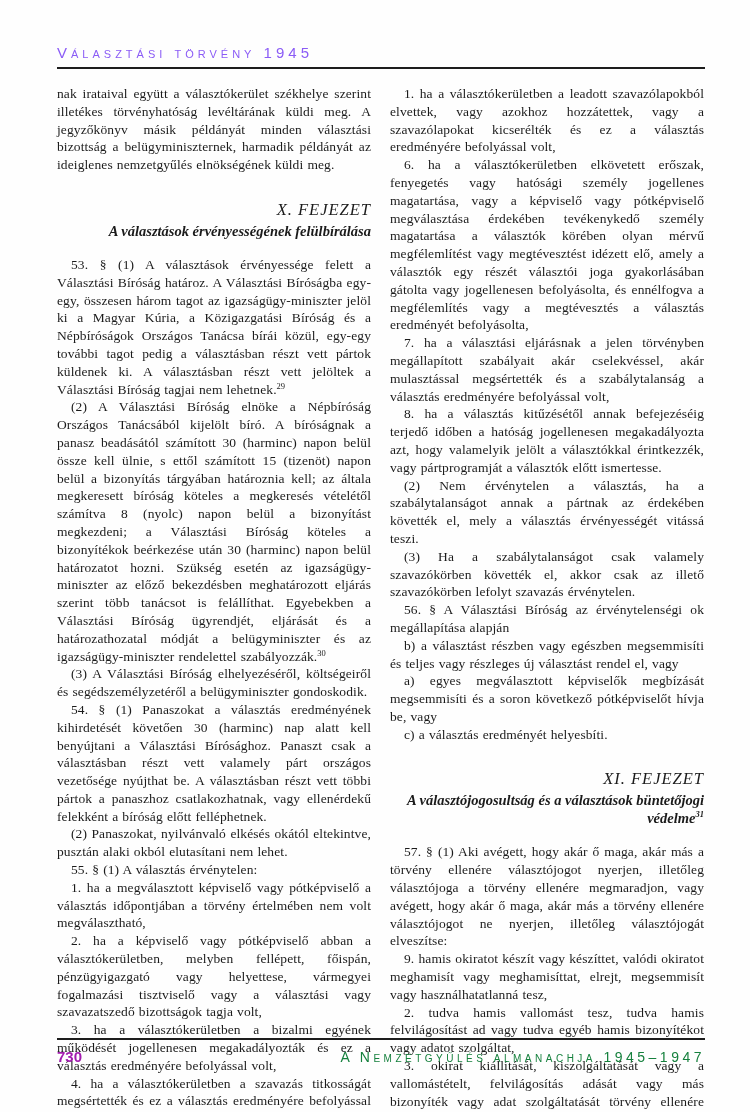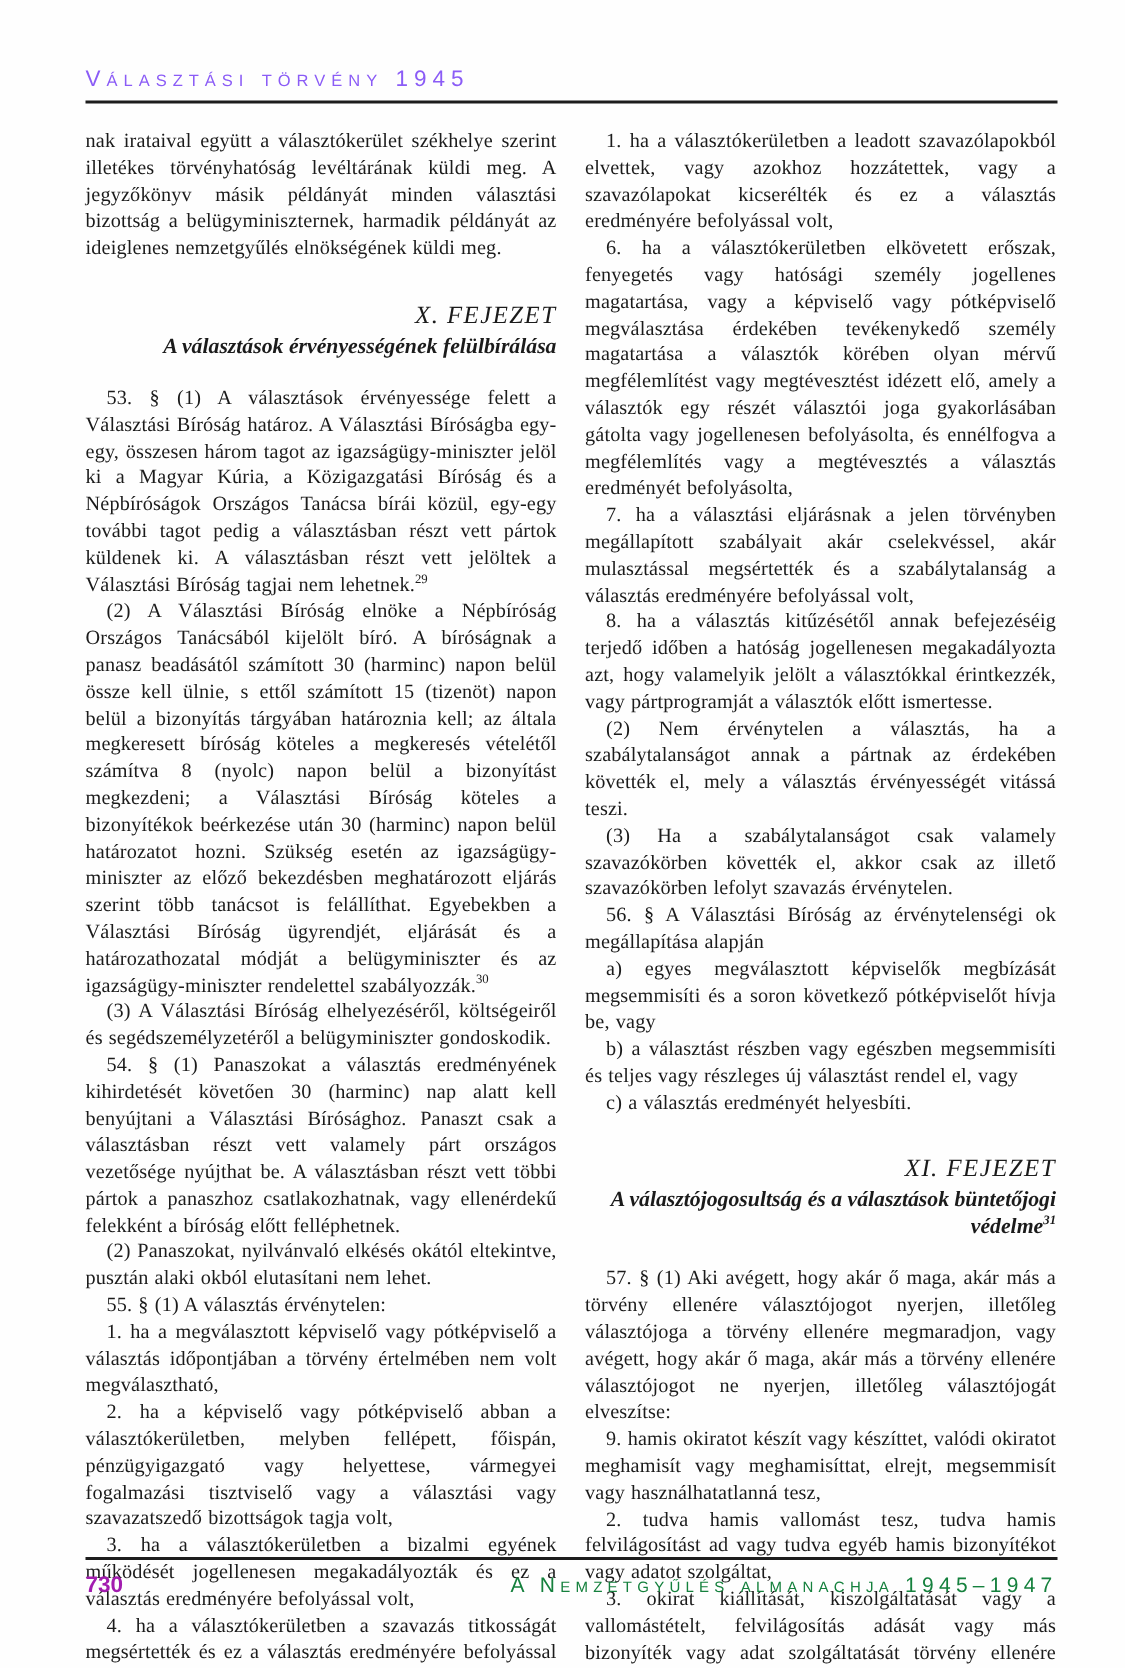--- a/index.html
+++ b/index.html
@@ -110,22 +110,22 @@
     </section>
 
     <section class="col">
       <p class="para">1. ha a választókerületben a leadott szavazólapokból elvettek, vagy azokhoz hozzátettek, vagy a szavazólapokat kicserélték és ez a választás eredményére befolyással volt,</p>
       <p class="para">6. ha a választókerületben elkövetett erőszak, fenyegetés vagy hatósági személy jogellenes magatartása, vagy a képviselő vagy pótképviselő megválasztása érdekében tevékenykedő személy magatartása a választók körében olyan mérvű megfélemlítést vagy megtévesztést idézett elő, amely a választók egy részét választói joga gyakorlásában gátolta vagy jogellenesen befolyásolta, és ennélfogva a megfélemlítés vagy a megtévesztés a választás eredményét befolyásolta,</p>
       <p class="para">7. ha a választási eljárásnak a jelen törvényben megállapított szabályait akár cselekvéssel, akár mulasztással megsértették és a szabálytalanság a választás eredményére befolyással volt,</p>
       <p class="para">8. ha a választás kitűzésétől annak befejezéséig terjedő időben a hatóság jogellenesen megakadályozta azt, hogy valamelyik jelölt a választókkal érintkezzék, vagy pártprogramját a választók előtt ismertesse.</p>
       <p class="para">(2) Nem érvénytelen a választás, ha a szabálytalanságot annak a pártnak az érdekében követték el, mely a választás érvényességét vitássá teszi.</p>
       <p class="para">(3) Ha a szabálytalanságot csak valamely szavazókörben követték el, akkor csak az illető szavazókörben lefolyt szavazás érvénytelen.</p>
       <p class="para">56. § A Választási Bíróság az érvénytelenségi ok megállapítása alapján</p>
+      <p class="para">b) a választást részben vagy egészben megsemmisíti és teljes vagy részleges új választást rendel el, vagy</p>
       <p class="para">a) egyes megválasztott képviselők megbízását megsemmisíti és a soron következő pótképviselőt hívja be, vagy</p>
-      <p class="para">b) a választást részben vagy egészben megsemmisíti és teljes vagy részleges új választást rendel el, vagy</p>
       <p class="para">c) a választás eredményét helyesbíti.</p>
 
       <h2 class="chapter-no">XI. FEJEZET</h2>
       <h3 class="chapter-title"><span>A választójogosultság és a választások büntetőjogi védelme</span><sup class="fn">31</sup></h3>
 
       <p class="para">57. § (1) Aki avégett, hogy akár ő maga, akár más a törvény ellenére választójogot nyerjen, illetőleg választójoga a törvény ellenére megmaradjon, vagy avégett, hogy akár ő maga, akár más a törvény ellenére választójogot ne nyerjen, illetőleg választójogát elveszítse:</p>
       <p class="para">9. hamis okiratot készít vagy készíttet, valódi okiratot meghamisít vagy meghamisíttat, elrejt, megsemmisít vagy használhatatlanná tesz,</p>
       <p class="para">2. tudva hamis vallomást tesz, tudva hamis felvilágosítást ad vagy tudva egyéb hamis bizonyítékot vagy adatot szolgáltat,</p>
       <p class="para">3. okirat kiállítását, kiszolgáltatását vagy a vallomástételt, felvilágosítás adását vagy más bizonyíték vagy adat szolgáltatását törvény ellenére megtagadja,</p>
 

